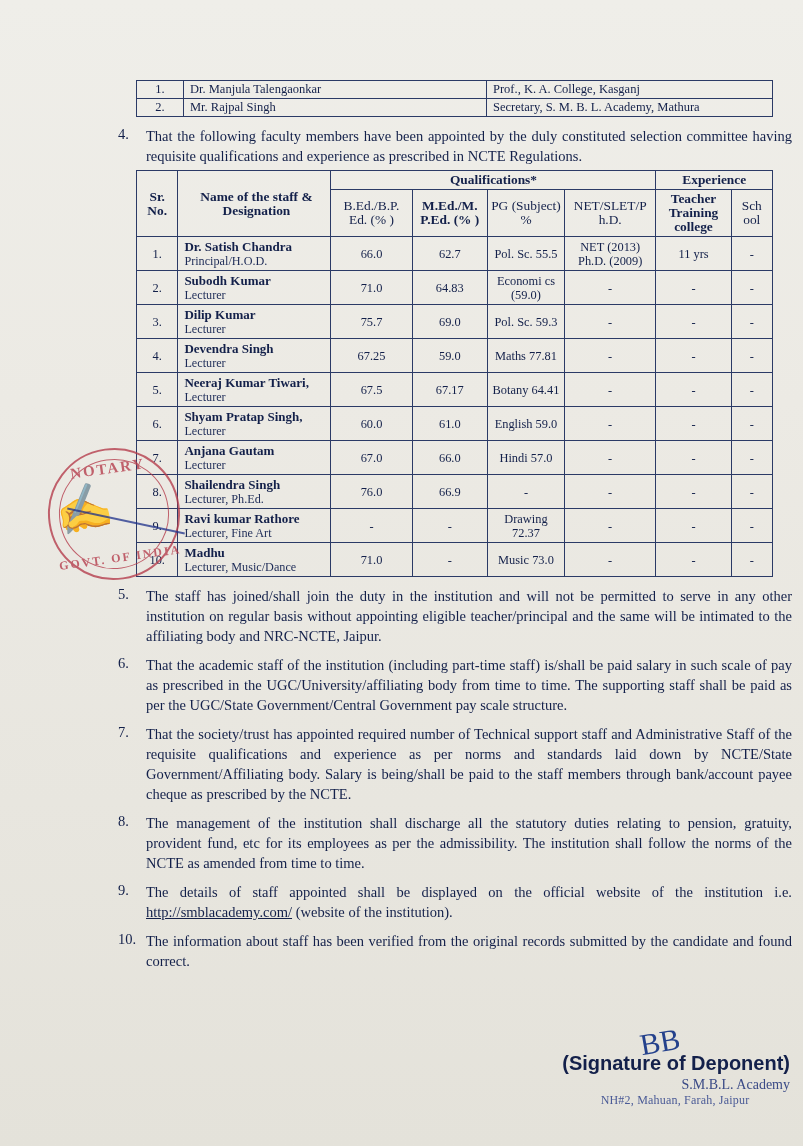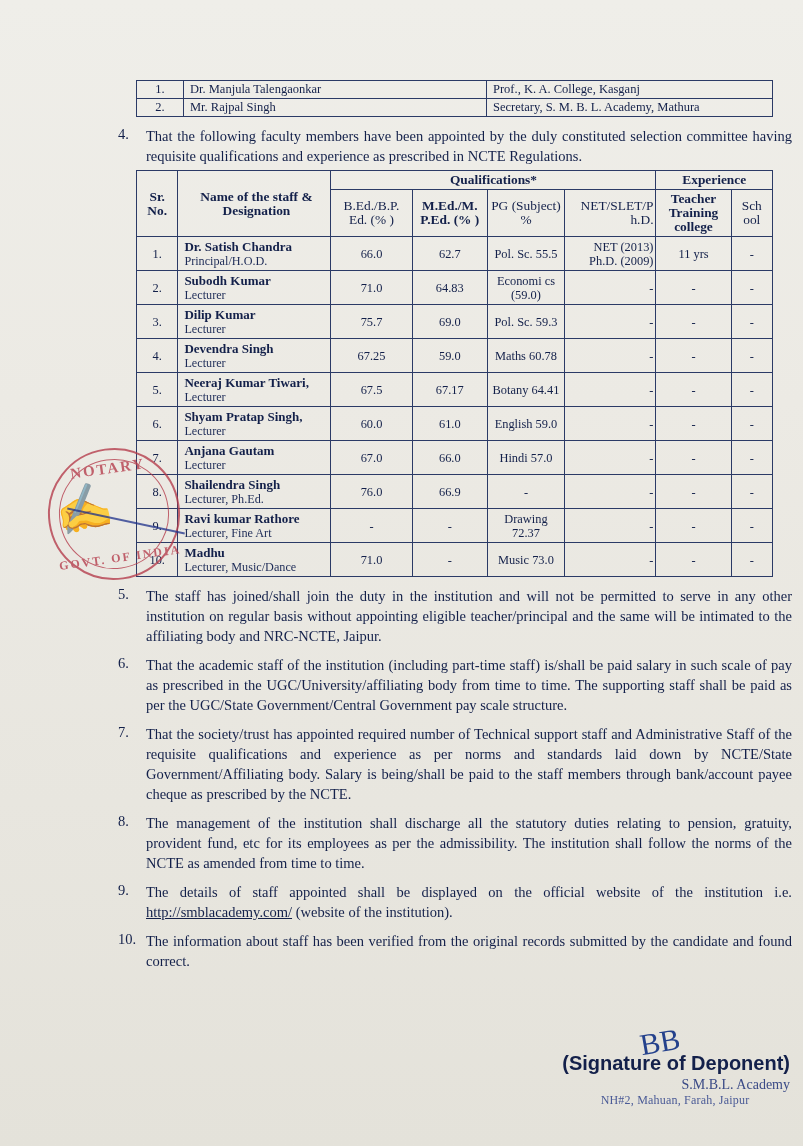--- a/index.html
+++ b/index.html
@@ -48,21 +48,21 @@
     vertical-align:middle;
     padding:2px 2px;
     font-weight:normal;
   }
   .mt th{font-weight:bold;font-size:13.4px;}
   .mt .sr{width:38px;}
   .mt .nmcol{width:150px;text-align:left;padding-left:6px;}
   .mt .c1{width:78px;margin-top:24px;}
   .mt .c2{width:72px;}
   .mt .c3{width:74px;}
-  .mt .c4{width:88px;text-align:right;}
+  .mt .c4{width:88px;}
   .mt .c5{width:72px;}
   .mt .c6{width:38px;}
   .staffname{font-weight:bold;font-size:13px;display:block;line-height:15px;}
   .staffdesig{font-size:12.2px;display:block;line-height:14px;color:#1d2b57;}
   .rowh{height:34px;}
 
   
   .lnk{color:#13204a;text-decoration:underline;}
 
   
@@ -192,21 +192,21 @@
             <td class="c6">-</td>
           </tr>
           <tr class="rowh">
             <td class="sr">4.</td>
             <td class="nmcol">
               <span class="staffname">Devendra Singh</span>
               <span class="staffdesig">Lecturer</span>
             </td>
             <td class="c1">67.25</td>
             <td class="c2">59.0</td>
-            <td class="c3">Maths 60.78</td>
+            <td class="c3">Maths 77.81</td>
             <td class="c4">-</td>
             <td class="c5">-</td>
             <td class="c6">-</td>
           </tr>
           <tr class="rowh">
             <td class="sr">5.</td>
             <td class="nmcol">
               <span class="staffname">Neeraj Kumar Tiwari,</span>
               <span class="staffdesig">Lecturer</span>
             </td>

